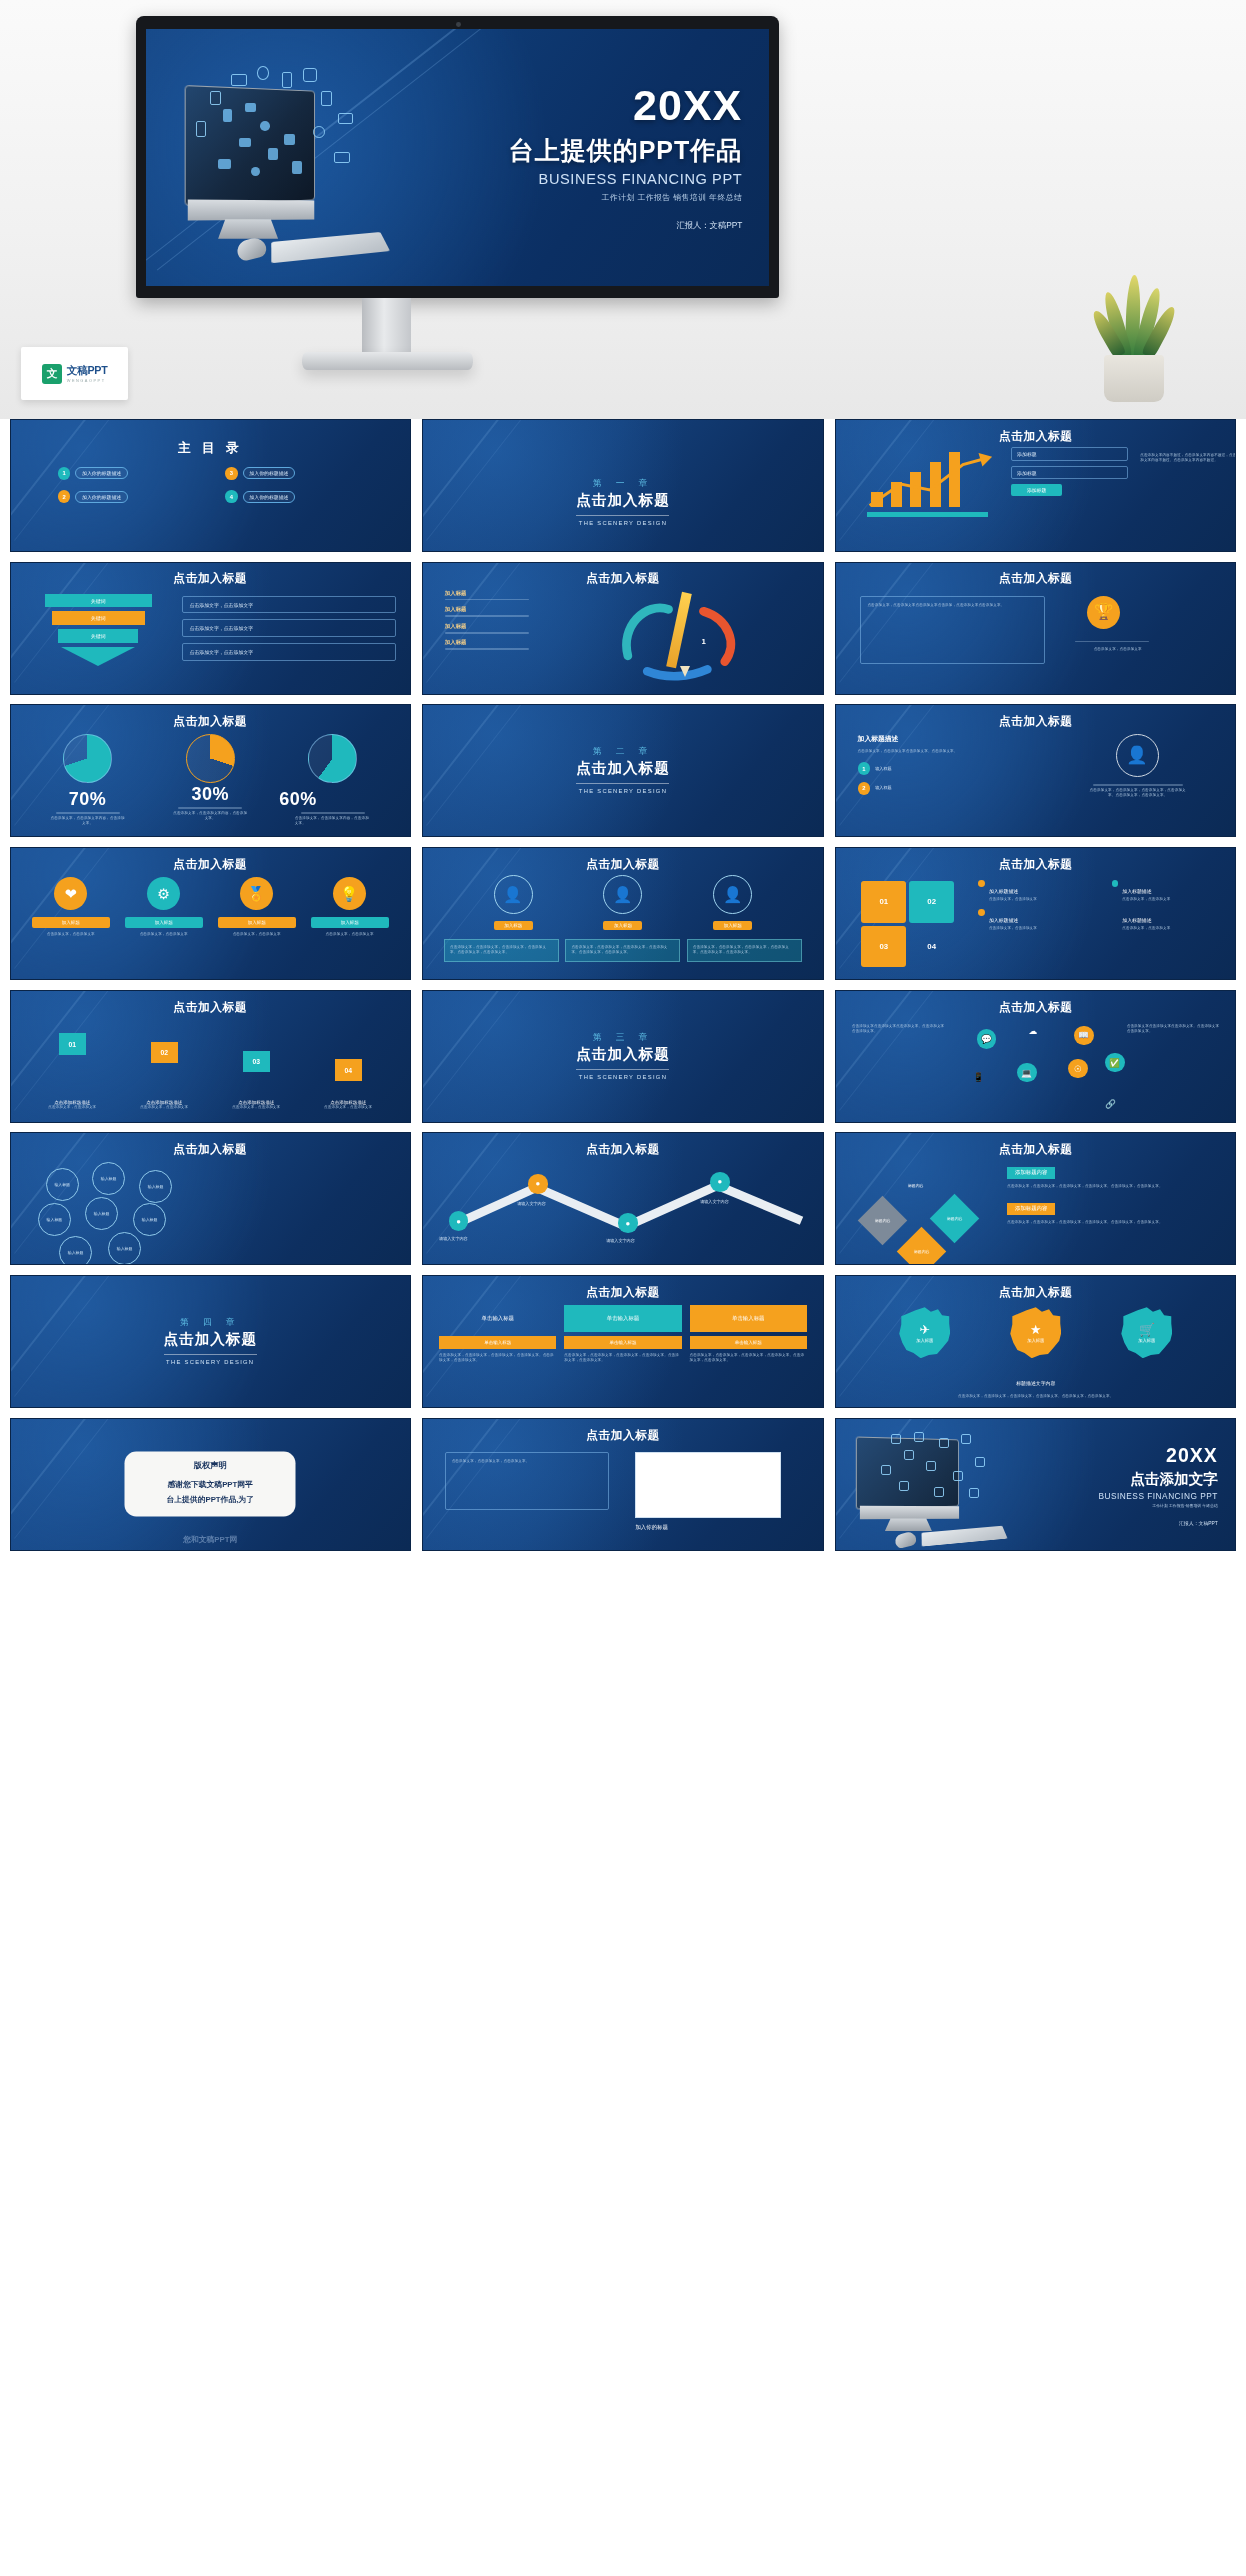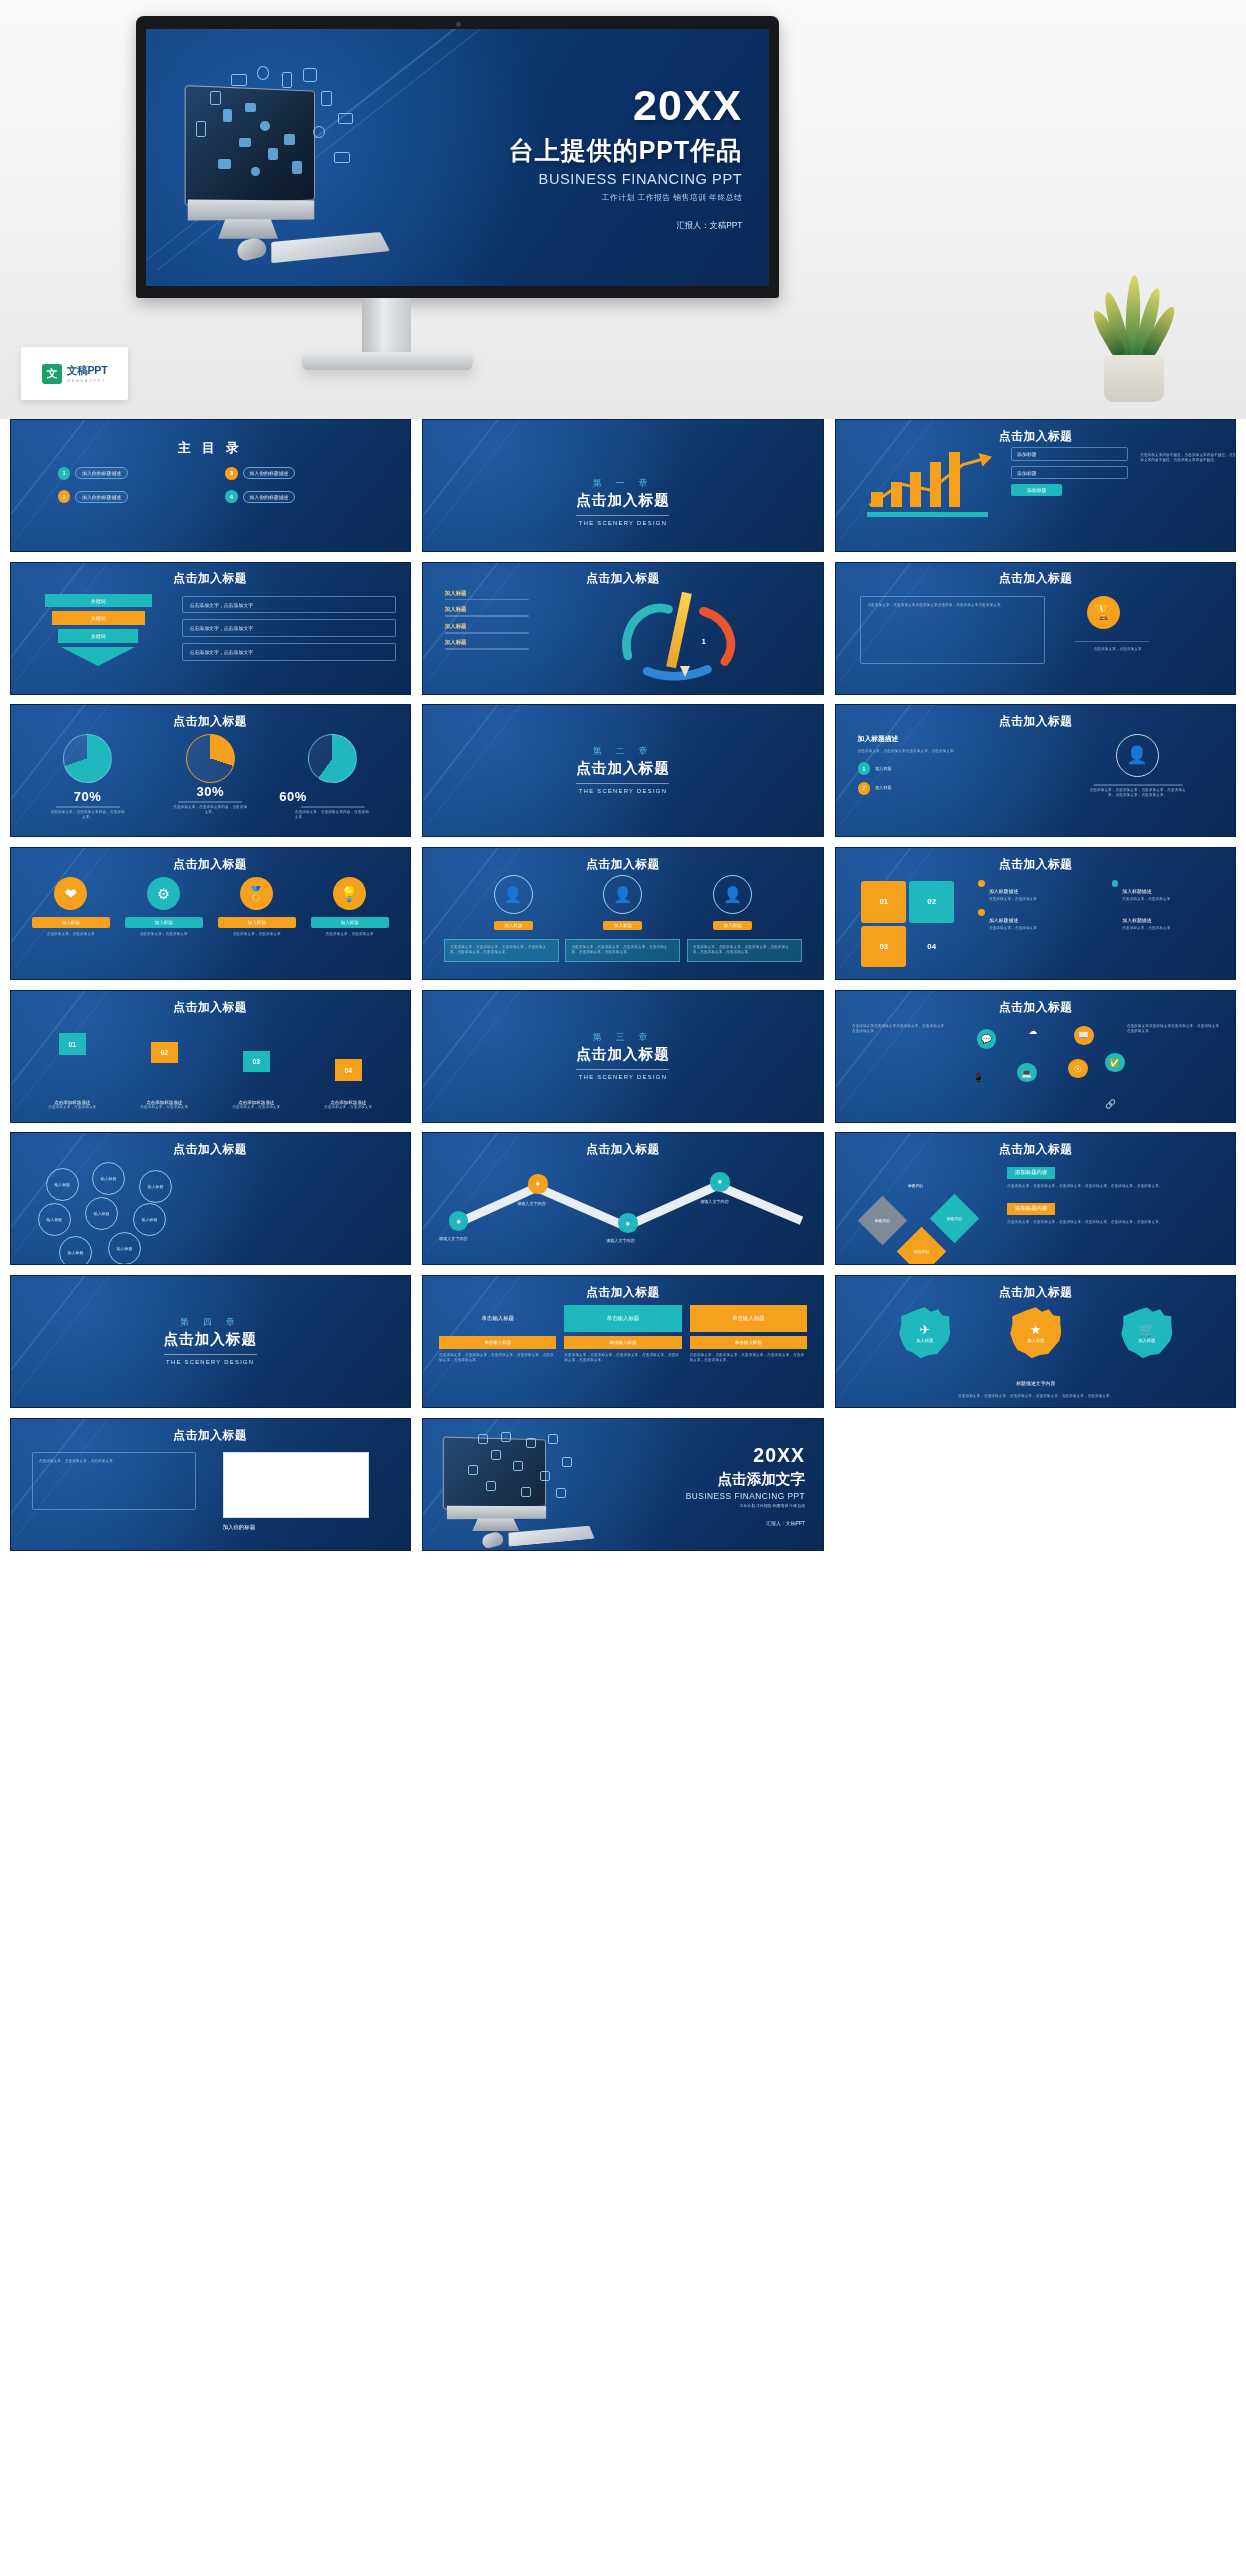--- a/index.html
+++ b/index.html
@@ -149,21 +149,21 @@
   .pillbox{
     border:1px solid #5ea8dd; border-radius:9.7px; font-size:4.9px;
     padding:1.9px 5.8px; color:#dcebf9; background:rgba(255,255,255,.04);
     display:inline-block;
   }
   .numcirc{
     width:12.7px; height:12.7px; border-radius:50%; display:inline-flex;
     align-items:center; justify-content:center; font-size:5.8px; color:#fff; font-weight:bold;
   }
   .toc-row{ display:flex; align-items:center; gap:4.9px; margin-bottom:6.8px; }
-  .pct{ font-size:13px; font-weight:bold; letter-spacing:0.5px; }
+  .pct{ font-size:18px; font-weight:bold; letter-spacing:0.5px; }
   .kbox{ border:1px solid rgba(130,185,235,.55); border-radius:1.9px; }
 
   
   .copycard{
     position:absolute; left:50%; top:50%; transform:translate(-50%,-50%);
     width:171px; background:#f7f7f5; border-radius:11.7px; padding:8.8px 7.8px;
     color:#18335e; text-align:center;
   }
   .cc-h{ font-size:8.3px; font-weight:bold; margin-bottom:6.8px; }
   .cc-l{ font-size:7.8px; font-weight:bold; line-height:1.9; }
@@ -695,20 +695,30 @@
             <span style="font-size:4.3px;margin-top:1px;">加入标题</span>
           </div>
         </div>
     </div>
     <div style="position:absolute;left:0;right:0;bottom:21.4px;text-align:center;font-size:4.9px;color:#fff;">标题描述文字内容</div>
     <div class="tiny" style="position:absolute;left:58px;right:58px;bottom:7.8px;text-align:center;">点击添加文字，点击添加文字，点击添加文字，点击添加文字。点击添加文字，点击添加文字。</div>
     </div>
     <div class="slide">
       <div class="bgstreak"></div>
       <div class="bgstreak2"></div>
+    <div class="copycard">
+      <div class="cc-h">版权声明</div>
+      <div class="cc-l">感谢您下载文稿PPT网平</div>
+      <div class="cc-l">台上提供的PPT作品,为了</div>
+    </div>
+    <div class="cc-ghost">您和文稿PPT网</div>
+    </div>
+    <div class="slide">
+      <div class="bgstreak"></div>
+      <div class="bgstreak2"></div>
       <div class="s-title">点击加入标题</div>
     <div class="kbox" style="position:absolute;left:21.4px;top:33px;width:164px;height:58px;padding:5.8px;">
       <div class="tiny">点击添加文字，点击添加文字，点击添加文字。</div>
     </div>
     <div style="position:absolute;left:212px;top:33px;width:146px;height:66px;background:#ffffff;border:1px solid #cfe0f0;"></div>
     <div style="position:absolute;left:212px;top:105px;font-size:5.4px;color:#fff;">加入你的标题</div>
     </div>
     <div class="slide">
       <div class="bgstreak"></div>
       <div class="bgstreak2"></div>

